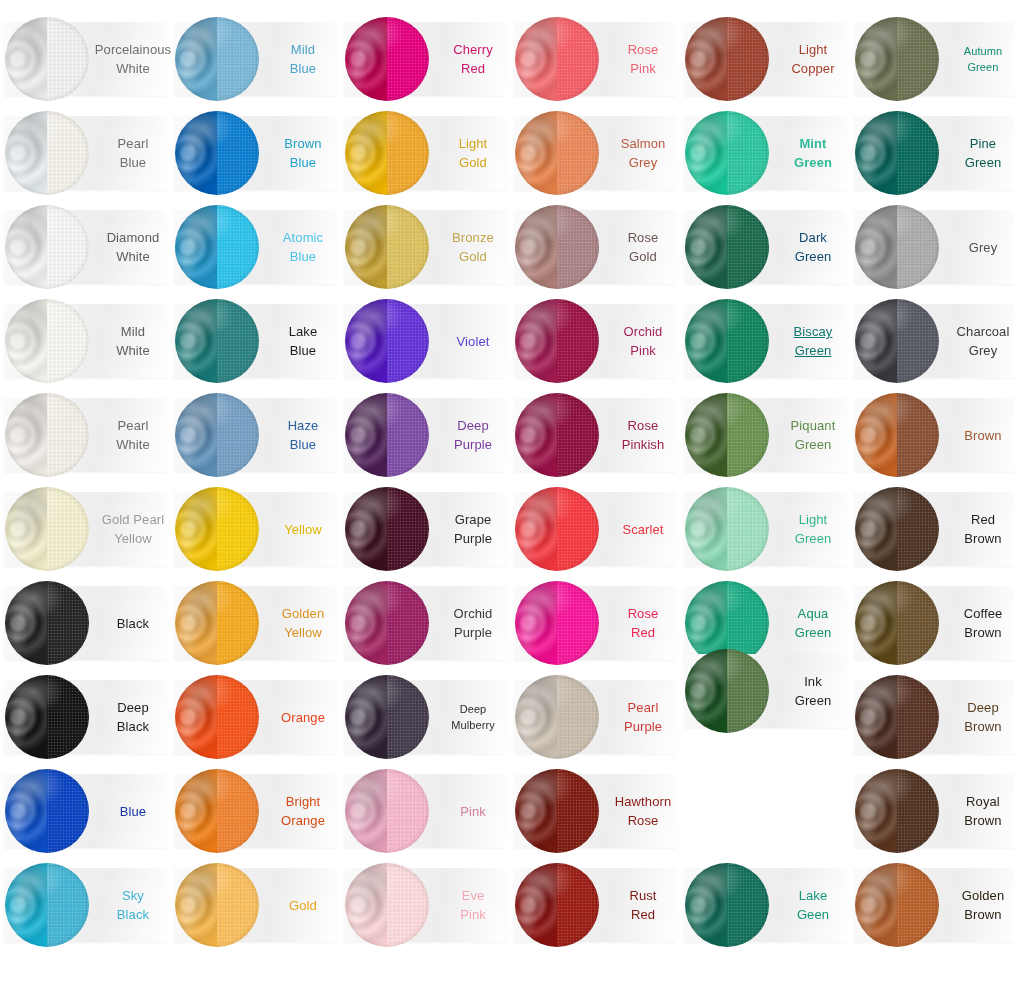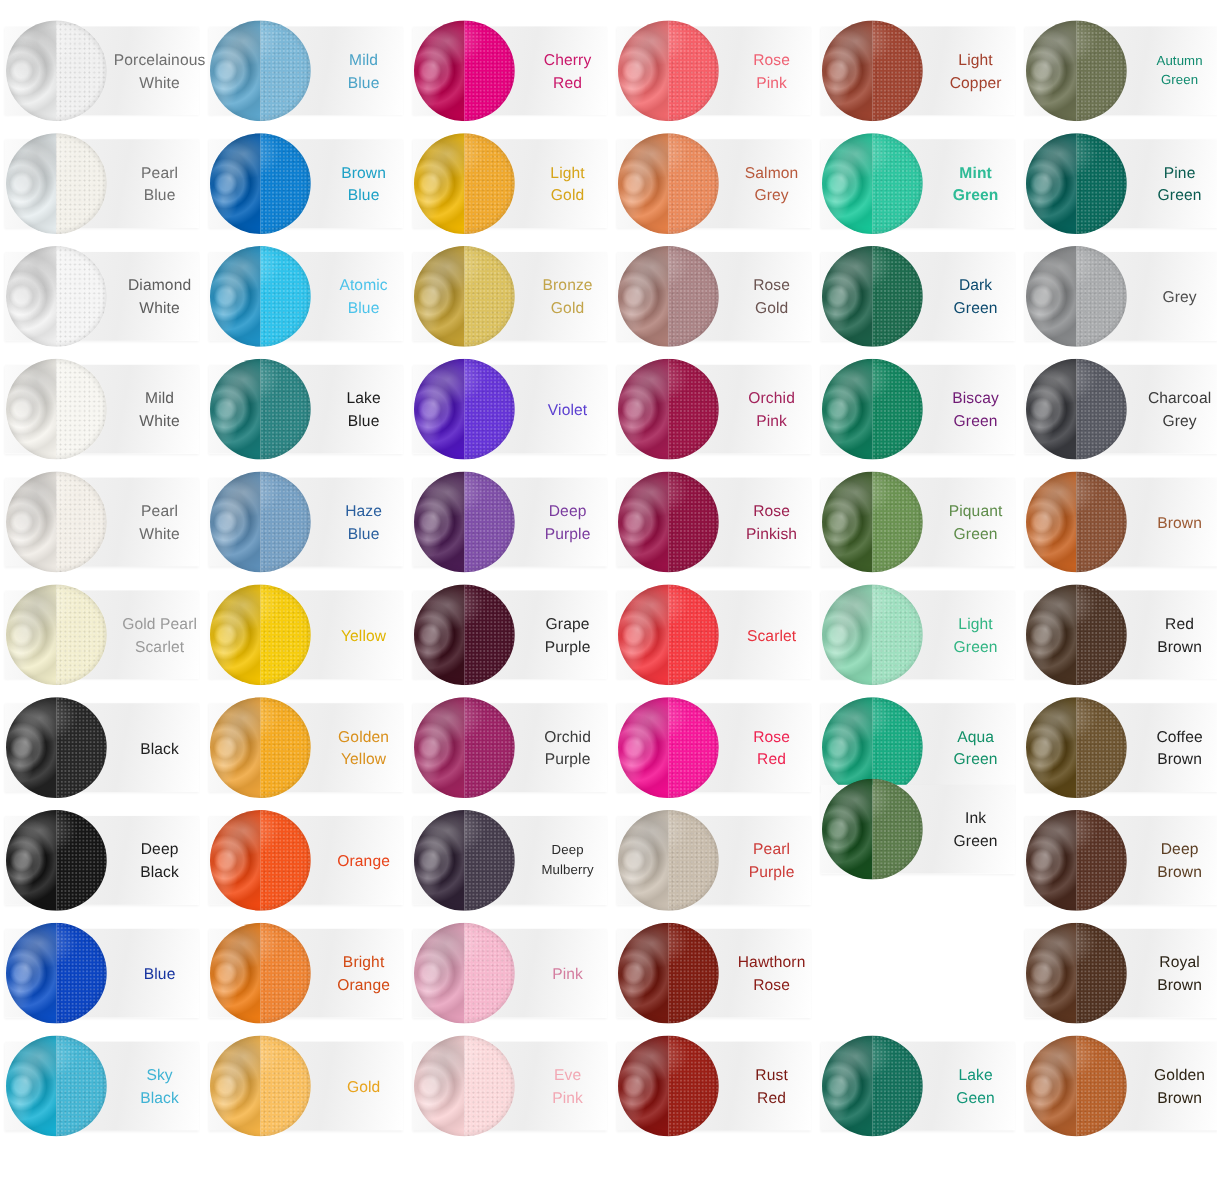--- a/index.html
+++ b/index.html
@@ -423,21 +423,21 @@
       <div class="swatch">
         <div class="half left" style="background: rgb(13, 125, 92);">
           <div class="tex"></div>
         </div>
         <div class="half right" style="background: rgb(18, 133, 95);">
           <div class="tex"></div>
         </div>
         <div class="gloss"></div>
         <div class="edge"></div>
       </div>
-      <div class="label" style="color: #701a75;">Biscay
+      <div class="label" style="color: #0f766e; text-decoration: underline;">Biscay
 Green</div>
     </div>
     <div class="cell" style="left: 850px; top: 282px;">
       <div class="strip"></div>
       <div class="swatch">
         <div class="half left" style="background: rgb(58, 59, 64);">
           <div class="tex"></div>
         </div>
         <div class="half right" style="background: rgb(88, 90, 99);">
           <div class="tex"></div>
@@ -543,21 +543,21 @@
         <div class="half left" style="background: rgb(242, 238, 202);">
           <div class="tex"></div>
         </div>
         <div class="half right" style="background: rgb(243, 239, 208);">
           <div class="tex"></div>
         </div>
         <div class="gloss"></div>
         <div class="edge"></div>
       </div>
       <div class="label" style="color: rgb(154, 154, 154);">Gold Pearl
-Scarlet</div>
+Yellow</div>
     </div>
     <div class="cell" style="left: 170px; top: 470px;">
       <div class="strip"></div>
       <div class="swatch">
         <div class="half left" style="background: rgb(245, 196, 0);">
           <div class="tex"></div>
         </div>
         <div class="half right" style="background: rgb(247, 205, 13);">
           <div class="tex"></div>
         </div>

